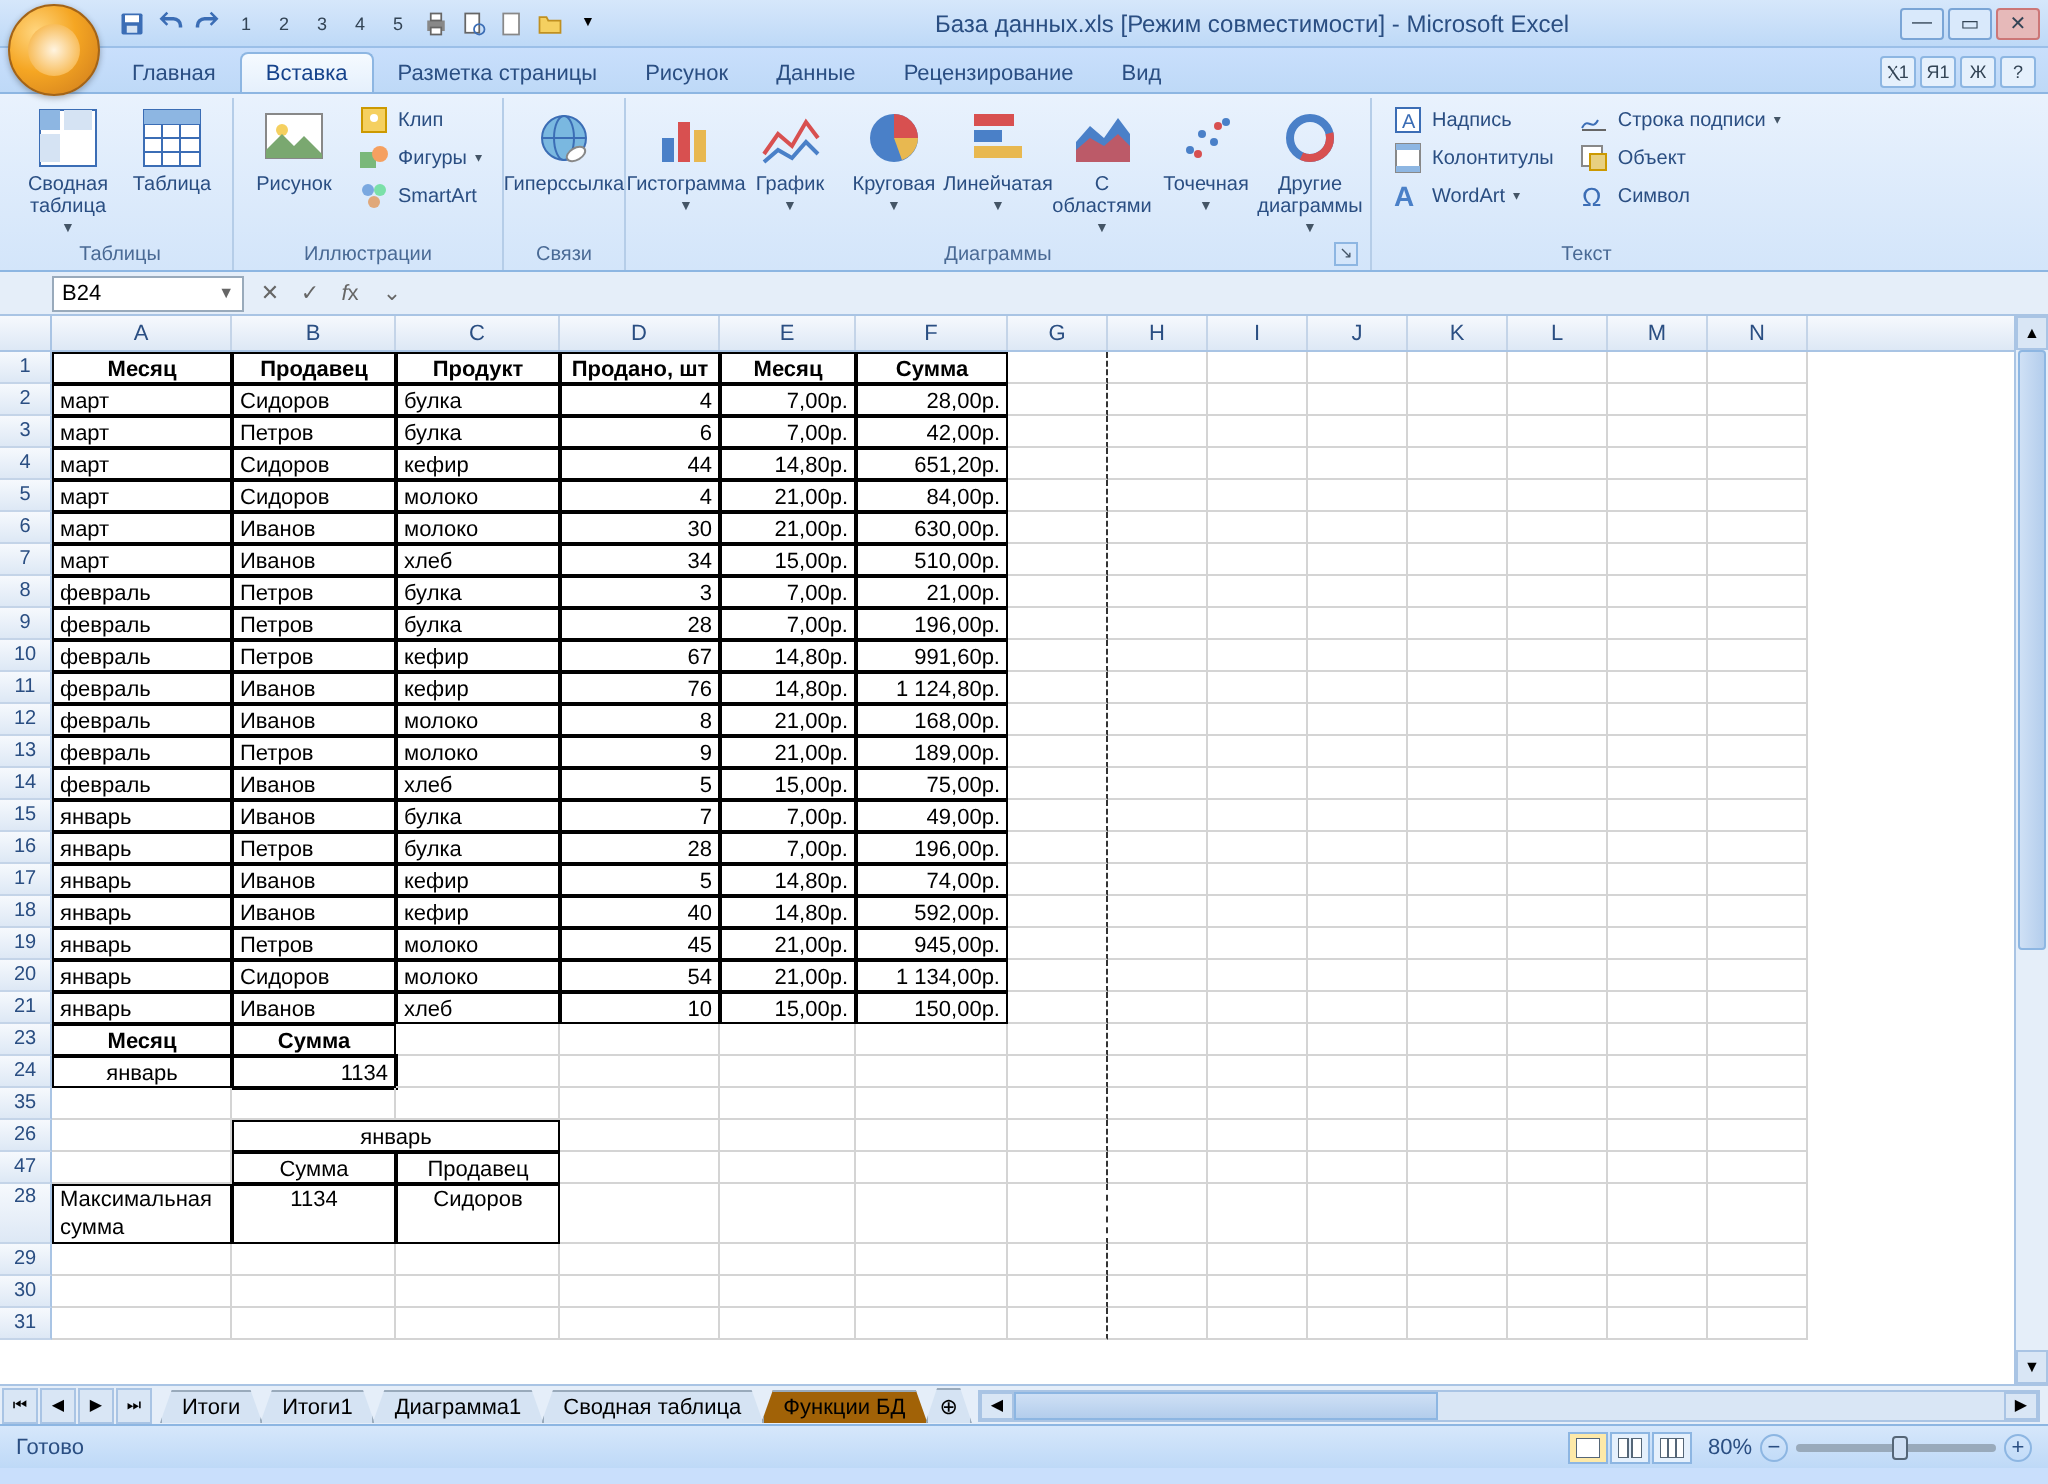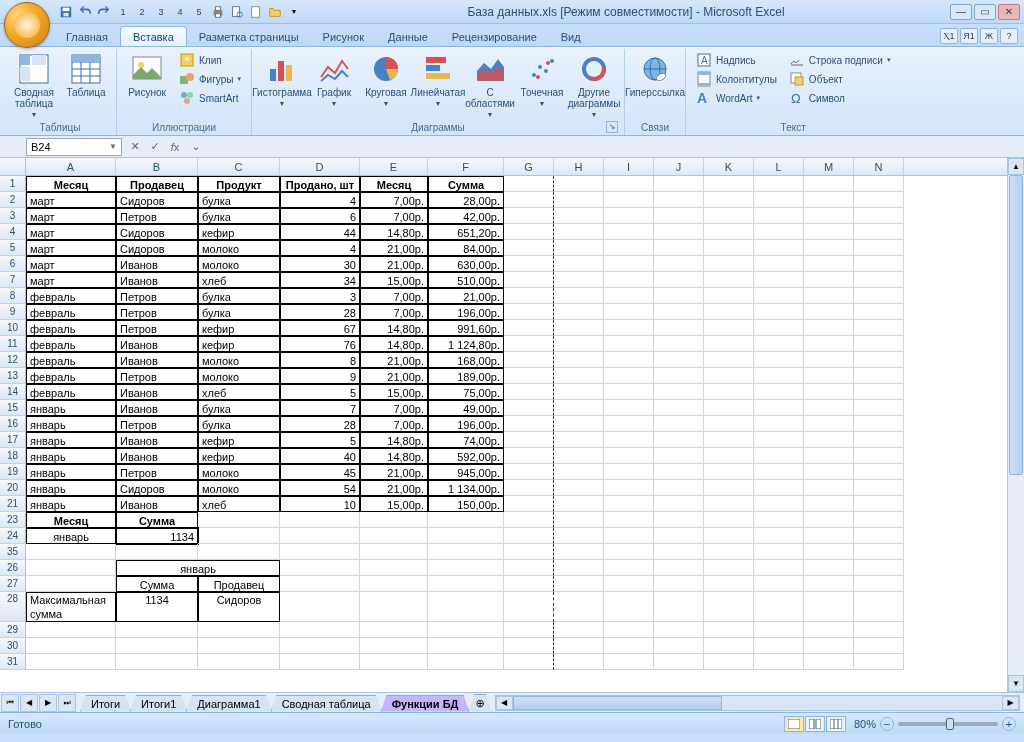--- a/index.html
+++ b/index.html
@@ -67,21 +67,21 @@
 .vsb-track{position:absolute;top:17px;bottom:17px;left:0;right:0;}
 .vsb-thumb{position:absolute;top:0;height:60%;left:1px;right:1px;background:linear-gradient(90deg,#cfe0f5,#b3cdec);border:1px solid #8db6e2;border-radius:2px;}
 .vsb-btn{position:absolute;left:0;right:0;height:17px;background:#d9e6f5;border:1px solid #a9c4e4;display:flex;align-items:center;justify-content:center;font-size:8px;cursor:pointer;}
 .vsb-btn.top{top:0;} .vsb-btn.bot{bottom:0;}
 
 
 .sheet-bar{height:20px;background:#e5eef9;border-top:1px solid #a9c4e4;display:flex;align-items:center;}
 .nav-btn{width:18px;height:18px;border:1px solid #a9c4e4;background:#d9e6f5;display:flex;align-items:center;justify-content:center;font-size:8px;margin-left:1px;cursor:pointer;}
 .sheet-tabs{display:flex;align-items:flex-end;margin-left:4px;}
 .sheet-tab{padding:2px 10px;font-size:11px;background:#d5e3f3;border:1px solid #9ab;border-bottom:none;margin-right:-1px;cursor:pointer;position:relative;clip-path:polygon(6px 0,calc(100% - 6px) 0,100% 100%,0 100%);}
-.sheet-tab.active{background:#c4b5fd;font-weight:bold;z-index:2;}
+.sheet-tab.active{background:#a16207;font-weight:normal;z-index:2;}
 .hsb{flex:1;margin:0 4px;height:16px;background:#d9e6f5;border:1px solid #a9c4e4;position:relative;}
 .hsb-thumb{position:absolute;left:17px;top:0;bottom:0;width:40%;background:linear-gradient(#cfe0f5,#b3cdec);border:1px solid #8db6e2;}
 .hsb-btn{position:absolute;top:0;bottom:0;width:17px;background:#d9e6f5;border:1px solid #a9c4e4;display:flex;align-items:center;justify-content:center;font-size:8px;}
 .hsb-btn.l{left:0;} .hsb-btn.r{right:0;}
 
 
 .status-bar{height:22px;background:linear-gradient(#d6e7fb,#bed9f7);border-top:1px solid #8db6e2;display:flex;align-items:center;padding:0 8px;font-size:11px;color:#2a4e82;}
 .status-bar .spacer{flex:1;}
 .view-btns{display:flex;gap:1px;margin-right:8px;}
 .view-btn{width:20px;height:16px;border:1px solid #8db6e2;background:#e5f0fc;cursor:pointer;display:flex;align-items:center;justify-content:center;}
@@ -241,20 +241,36 @@
                 <circle cx="11" cy="5" r="3" fill="#7ae0a8"></circle>
                 <circle cx="8" cy="11" r="3" fill="#e0a87a"></circle>
               </svg>
             </span>
             <span>SmartArt</span>
           </div>
       </div>
     </div>
     <div class="group-label">Иллюстрации</div>
   </div>
+  <div class="group">
+    <div class="group-body">
+      <div class="big-btn">
+          <div class="ico">
+            <svg width="32" height="32">
+              <circle cx="16" cy="16" r="11" fill="#7ab8e0" stroke="#3b6db5"></circle>
+              <ellipse cx="16" cy="16" rx="5" ry="11" fill="none" stroke="#3b6db5"></ellipse>
+              <line x1="5" y1="16" x2="27" y2="16" stroke="#3b6db5"></line>
+              <ellipse cx="22" cy="24" rx="5" ry="3" fill="#fff" stroke="#888" transform="rotate(-30 22 24)"></ellipse>
+            </svg>
+          </div>
+          <div class="lbl">Гиперссылка</div>
+        </div>
+    </div>
+    <div class="group-label">Связи</div>
+  </div>
   <div class="group" style="flex:0 0 auto;">
     <div class="group-body">
       <div class="big-btn">
           <div class="ico">
             <svg width="32" height="32">
               <rect x="4" y="16" width="6" height="12" fill="#4a80c8"></rect>
               <rect x="12" y="8" width="6" height="20" fill="#d85050"></rect>
               <rect x="20" y="12" width="6" height="16" fill="#e8b850"></rect>
             </svg>
           </div>
@@ -322,36 +338,20 @@
             <svg width="32" height="32">
               <circle cx="16" cy="16" r="10" fill="none" stroke="#4a80c8" stroke-width="4"></circle>
               <circle cx="16" cy="16" r="10" fill="none" stroke="#d85050" stroke-width="4" stroke-dasharray="20 40"></circle>
             </svg>
           </div>
           <div class="lbl">Другие диаграммы</div>
           <span class="drop-arrow">▼</span>
         </div>
     </div>
     <div class="group-label"><span>Диаграммы</span><span class="launcher">↘</span></div>
-  </div>
-  <div class="group">
-    <div class="group-body">
-      <div class="big-btn">
-          <div class="ico">
-            <svg width="32" height="32">
-              <circle cx="16" cy="16" r="11" fill="#7ab8e0" stroke="#3b6db5"></circle>
-              <ellipse cx="16" cy="16" rx="5" ry="11" fill="none" stroke="#3b6db5"></ellipse>
-              <line x1="5" y1="16" x2="27" y2="16" stroke="#3b6db5"></line>
-              <ellipse cx="22" cy="24" rx="5" ry="3" fill="#fff" stroke="#888" transform="rotate(-30 22 24)"></ellipse>
-            </svg>
-          </div>
-          <div class="lbl">Гиперссылка</div>
-        </div>
-    </div>
-    <div class="group-label">Связи</div>
   </div>
   <div class="group" style="border-right:none;">
     <div class="group-body">
       <div class="small-stack">
         <div class="small-btn">
             <span class="si">
               <svg width="16" height="16">
                 <rect x="2" y="2" width="12" height="12" fill="#fff" stroke="#3b6db5"></rect>
                 <text x="5" y="12" font-size="10" fill="#3b6db5">A</text>
               </svg>
@@ -863,21 +863,21 @@
           <div class="cell page-break" style="width: 50px;"></div>
           <div class="cell" style="width: 50px;"></div>
           <div class="cell" style="width: 50px;"></div>
           <div class="cell" style="width: 50px;"></div>
           <div class="cell" style="width: 50px;"></div>
           <div class="cell" style="width: 50px;"></div>
           <div class="cell" style="width: 50px;"></div>
           <div class="cell" style="width: 50px;"></div>
         </div>
         <div class="row">
-          <div class="rh">27</div>
+          <div class="rh">47</div>
           <div class="cell" style="width: 90px;"></div>
           <div class="cell bord ac" style="width: 82px;">Сумма</div>
           <div class="cell bord ac" style="width: 82px;">Продавец</div>
           <div class="cell" style="width: 80px;"></div>
           <div class="cell" style="width: 68px;"></div>
           <div class="cell" style="width: 76px;"></div>
           <div class="cell page-break" style="width: 50px;"></div>
           <div class="cell" style="width: 50px;"></div>
           <div class="cell" style="width: 50px;"></div>
           <div class="cell" style="width: 50px;"></div>

